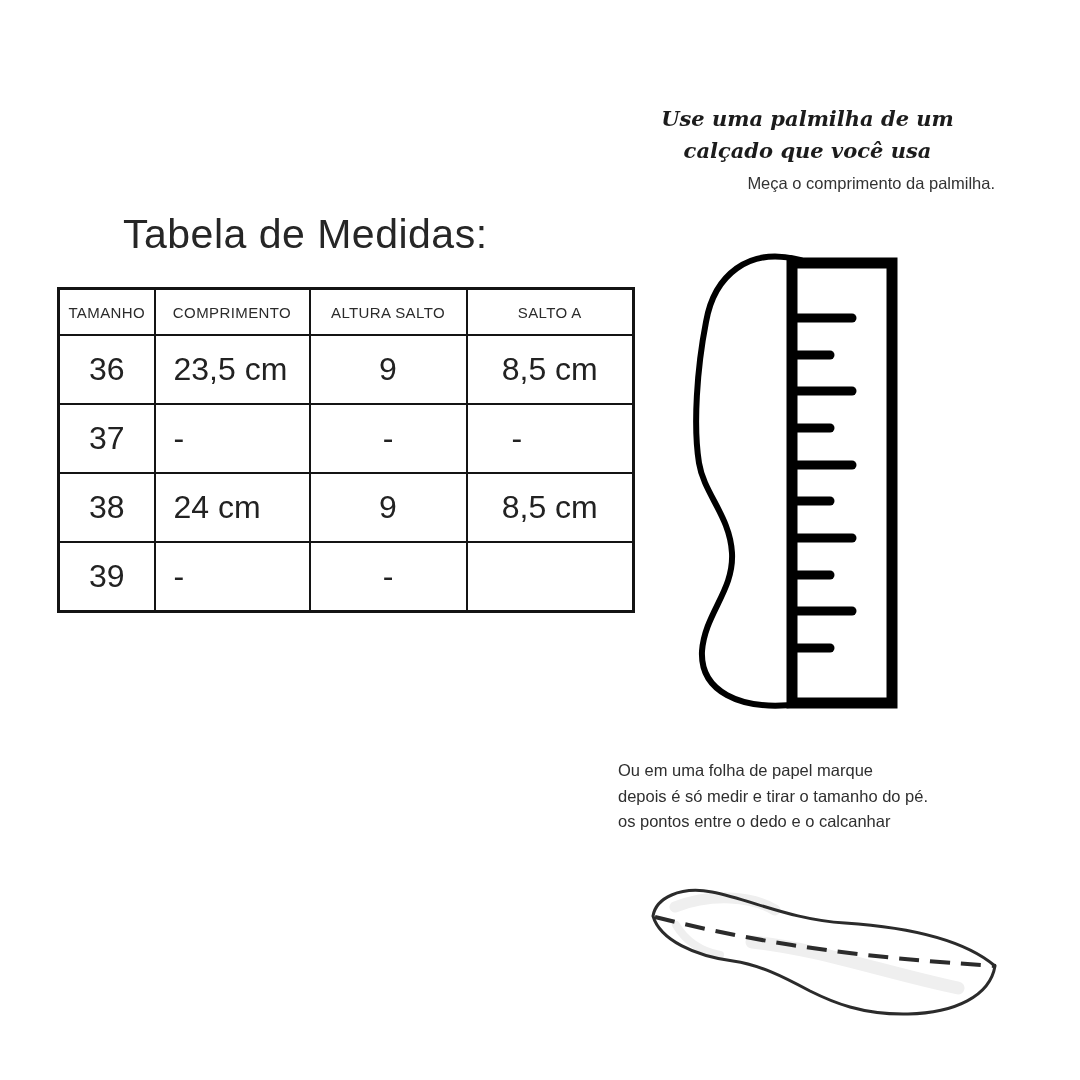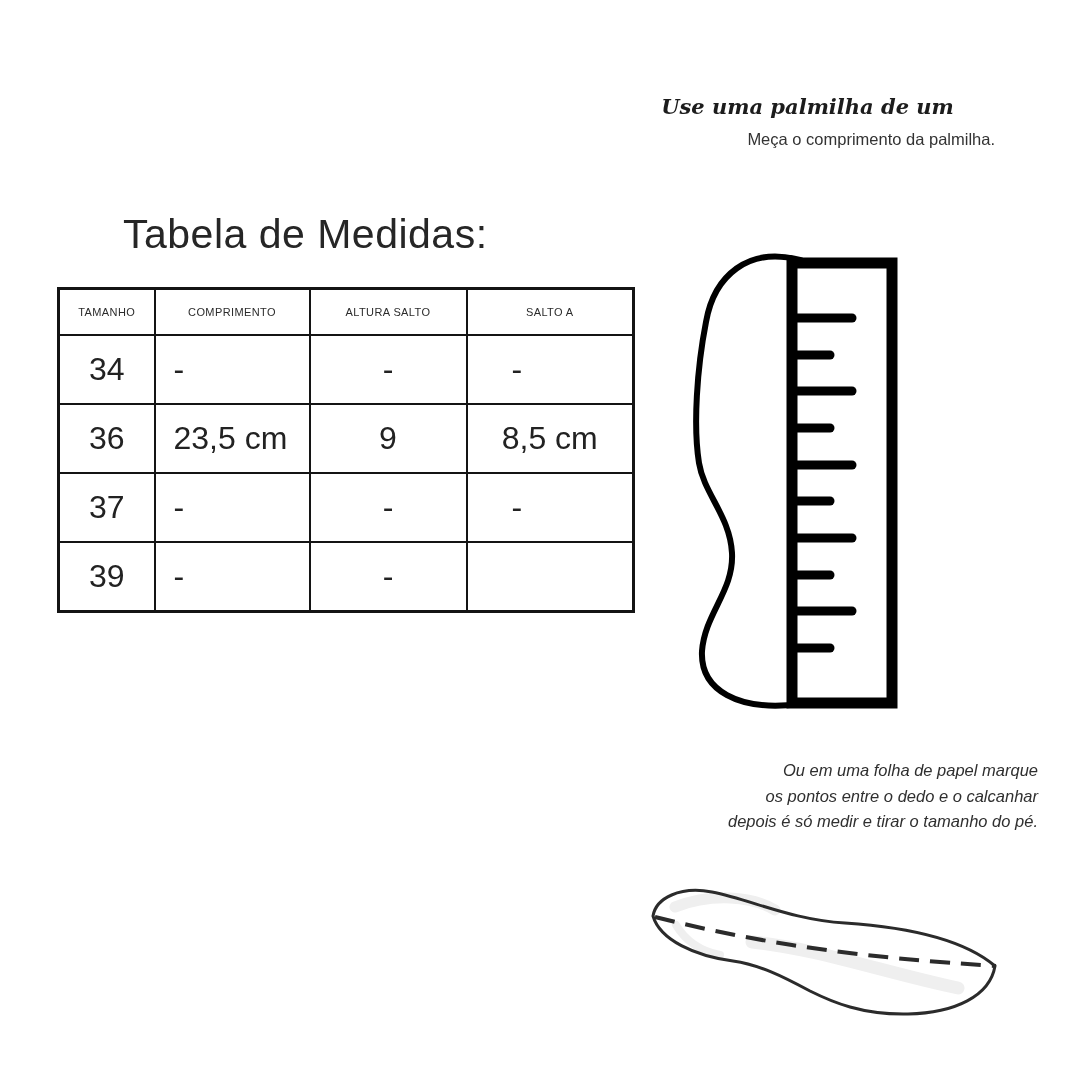--- a/index.html
+++ b/index.html
@@ -25,45 +25,45 @@
     border:3px solid #141414;
     background:#fff;
   }
   #size-table th,#size-table td{
     border:2px solid #141414;
     text-align:center;vertical-align:middle;
     overflow:hidden;white-space:nowrap;
   }
   #size-table th{
     height:42px;
-    font-size:11px;font-weight:400;letter-spacing:0.4px;color:#2b2b2b;border-radius:16px;
+    font-size:15px;font-weight:400;letter-spacing:0.4px;color:#2b2b2b;border-radius:16px;
   }
   #size-table td{
     height:65px;
     font-size:32px;font-weight:300;color:#222222;
   }
   #size-table td.col-comprimento{text-align:left;padding-left:18px;}
   #size-table td.ponto-dash{text-indent:-66px;}
 
   
   #insole-instructions{
-    left:620px;top:91px;width:375px;text-align:center;
+    left:620px;top:103px;width:375px;text-align:center;
   }
   .serif-heading{
     font-family:"DejaVu Serif","Liberation Serif",serif;
     font-style:italic;font-weight:700;
     font-size:21px;line-height:32px;color:#1c1c1c;
   }
   .sub-line{
     margin-top:4px;
     font-size:16.5px;line-height:24px;color:#333333;font-weight:400;text-align:right;
   }
   #paper-instructions{
-    left:618px;top:758px;width:420px;text-align:right;
-    font-size:16.5px;line-height:25.5px;color:#2f2f2f;font-style:italic;
+    left:618px;top:758px;width:420px;text-align:left;
+    font-size:16.5px;line-height:25.5px;color:#2f2f2f;
   }
 
   
   #ruler-diagram{left:640px;top:238px;}
   #foot-diagram{left:628px;top:872px;}
   svg{display:block;}
 </style>
 </head>
 <body>
 
@@ -80,49 +80,50 @@
     <thead>
       <tr id="size-table-head-row">
           <th class="col-tamanho">TAMANHO</th>
           <th class="col-comprimento">COMPRIMENTO</th>
           <th class="col-altura">ALTURA SALTO</th>
           <th class="col-ponto">SALTO A</th>
         </tr>
     </thead>
     <tbody id="size-table-body">
         <tr>
-          <td class="col-tamanho">34</td>
-          <td class="col-comprimento">-</td>
-          <td class="col-altura">-</td>
-          <td class="col-ponto ponto-dash">-</td>
-        </tr>
-        <tr>
           <td class="col-tamanho">36</td>
           <td class="col-comprimento">23,5 cm</td>
           <td class="col-altura">9</td>
           <td class="col-ponto">8,5 cm</td>
         </tr>
         <tr>
           <td class="col-tamanho">37</td>
           <td class="col-comprimento">-</td>
           <td class="col-altura">-</td>
           <td class="col-ponto ponto-dash">-</td>
+        </tr>
+        <tr>
+          <td class="col-tamanho">38</td>
+          <td class="col-comprimento">24 cm</td>
+          <td class="col-altura">9</td>
+          <td class="col-ponto">8,5 cm</td>
         </tr>
         <tr>
           <td class="col-tamanho">39</td>
           <td class="col-comprimento">-</td>
           <td class="col-altura">-</td>
           <td class="col-ponto"></td>
         </tr>
       </tbody>
   </table>
 </div>
 
 <div class="abs" id="insole-instructions">
   <div class="serif-heading">Use uma palmilha de um</div>
+  <div class="serif-heading">calçado que você usa</div>
   <div class="sub-line">Meça o comprimento da palmilha.</div>
 </div>
 
 <svg class="abs" id="ruler-diagram" width="300" height="490" viewBox="640 238 300 490" xmlns="http://www.w3.org/2000/svg">
   <path d="M 800 260
            C 748 246 714 276 706 322
            C 697 368 693 426 699 463
            C 704 494 730 516 732 553
            C 734 591 705 613 702 651
            C 700 690 738 712 800 704 Z" fill="#ffffff" stroke="#000000" stroke-width="6" stroke-linecap="round"></path>
@@ -136,22 +137,22 @@
     <line x1="797" y1="501" x2="830" y2="501"></line>
     <line x1="797" y1="538" x2="852" y2="538"></line>
     <line x1="797" y1="575" x2="830" y2="575"></line>
     <line x1="797" y1="611" x2="852" y2="611"></line>
     <line x1="797" y1="648" x2="830" y2="648"></line>
   </g>
 </svg>
 
 <div class="abs" id="paper-instructions">
   <div>Ou em uma folha de papel marque</div>
+  <div>depois é só medir e tirar o tamanho do pé.</div>
   <div>os pontos entre o dedo e o calcanhar</div>
-  <div>depois é só medir e tirar o tamanho do pé.</div>
 </div>
 
 <svg class="abs" id="foot-diagram" width="395" height="175" viewBox="628 872 395 175" xmlns="http://www.w3.org/2000/svg">
   <g stroke="#efefef" fill="none" stroke-linecap="round">
     <path d="M 675 907 C 712 893 752 896 775 910" stroke-width="11"></path>
     <path d="M 676 925 C 688 945 705 952 720 955" stroke-width="8"></path>
     <path d="M 752 942 C 815 948 890 974 958 988" stroke-width="13"></path>
   </g>
   <path d="M 653 916
            C 656 898 680 886 712 892

